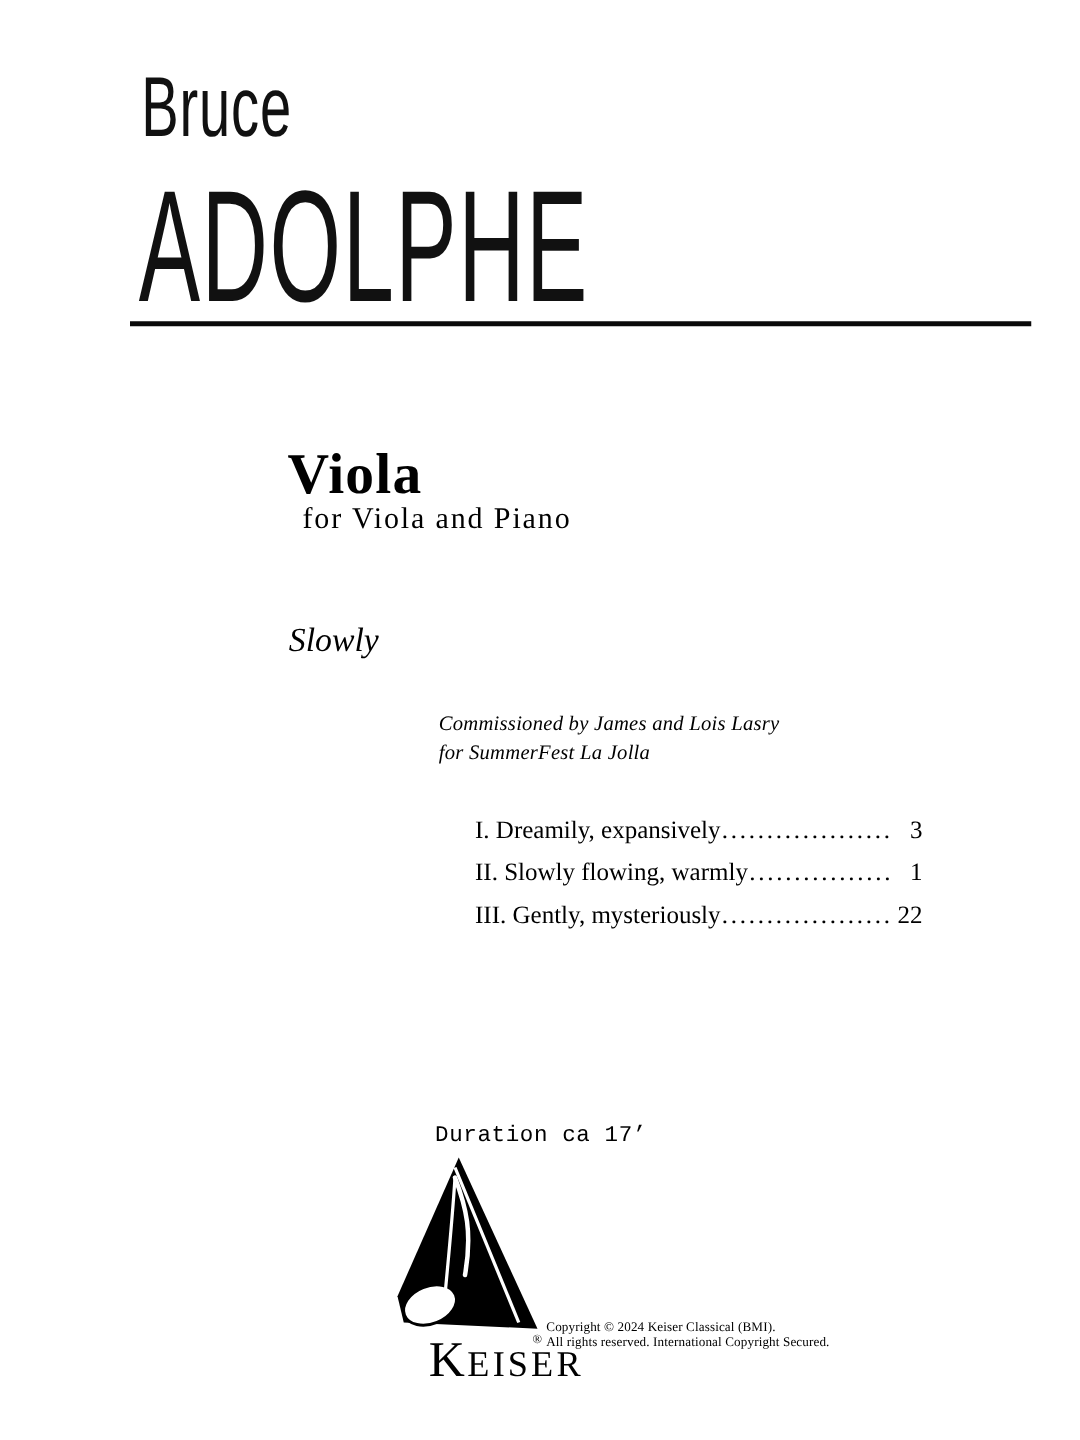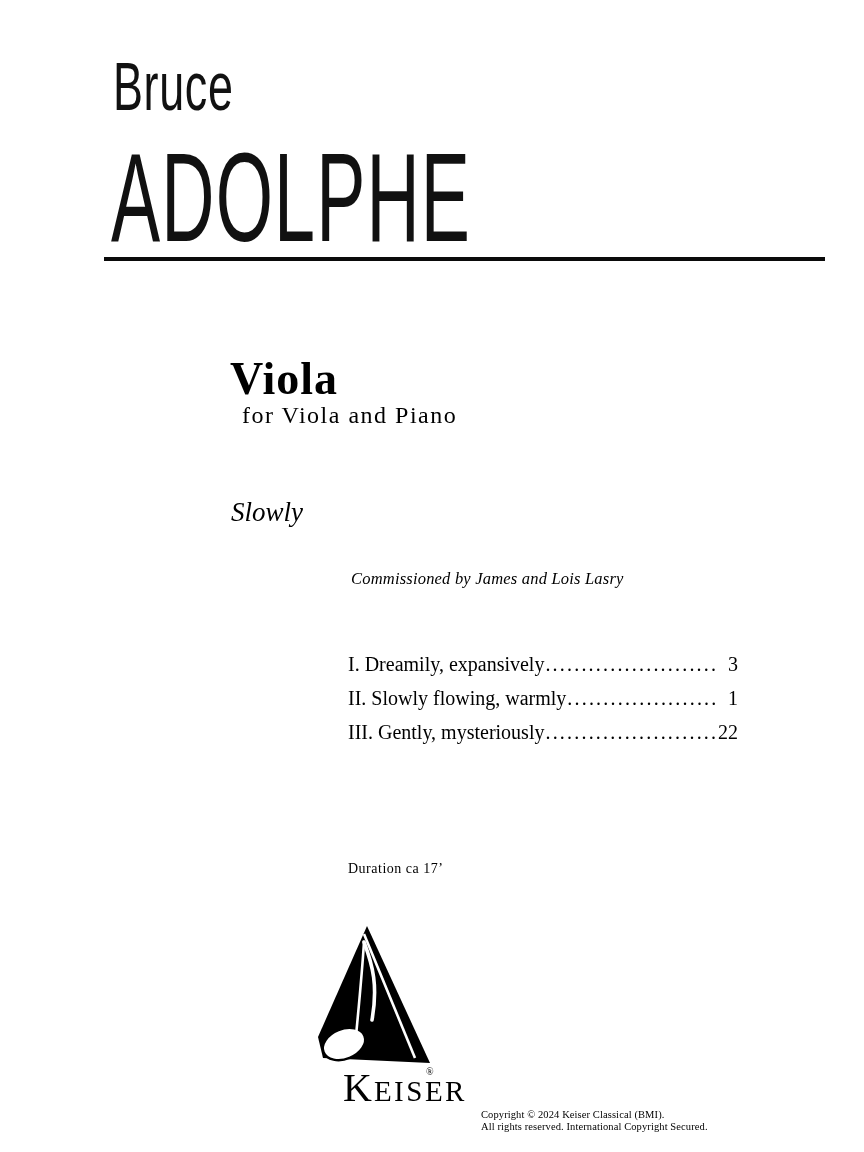--- a/index.html
+++ b/index.html
@@ -58,71 +58,71 @@
 
   .toc {
     left: 348px; top: 653px;
     width: 390px;
     font-size: 20px;
   }
   .toc-row {
     display: flex; align-items: baseline;
     height: 34px;
   }
-  .toc-label { white-space: nowrap; }
+  .toc-label { white-space: nowrap; margin-left: 32px; }
   .toc-dots {
     flex: 1; overflow: hidden;
     white-space: nowrap;
     margin: 0 1px;
   }
   .toc-dots::after {
     content: "....................................................................................";
     letter-spacing: 2.2px;
   }
   .toc-page { white-space: nowrap; text-align: right; min-width: 22px; }
 
   .duration {
-    left: 348px; top: 861px;
-    font-size: 14px; letter-spacing: 0.5px;
+    left: 348px; top: 899px;
+    font-size: 18px; letter-spacing: 0.5px; font-family: Liberation Mono, monospace;
   }
 
   .logo { left: 314px; top: 924px; width: 125px; height: 150px; }
 
   .publisher-name {
     left: 317px; top: 1066px;
     font-size: 29px; line-height: 1.1;
     letter-spacing: 2.5px;
     text-transform: uppercase;
     margin-left: 26px;
   }
   .publisher-name::first-letter { font-size: 40px; letter-spacing: 2px; }
   .publisher-reg {
     left: 426px; top: 1066px;
     font-size: 10px;
   }
   .copyright {
-    left: 437px; top: 1109px;
+    left: 437px; top: 1057px;
     font-size: 10.5px; line-height: 11.5px;
     letter-spacing: 0.1px;
-    margin-left: 44px;
   }
 </style>
 </head>
 <body>
 
 <div class="abs composer-first">Bruce</div>
 <div class="abs composer-last">ADOLPHE</div>
 <div class="abs header-rule"></div>
 
 <div class="abs work-title">Viola</div>
 <div class="abs work-subtitle">for Viola and Piano</div>
 <div class="abs part-name">Slowly</div>
 
 <div class="abs commission">
   <div>Commissioned by James and Lois Lasry</div>
+  <div>for SummerFest La Jolla</div>
 </div>
 
 <div class="abs toc">
   <div class="toc-row">
     <span class="toc-label">I. Dreamily, expansively</span>
     <span class="toc-dots"></span>
     <span class="toc-page">3</span>
   </div>
   <div class="toc-row">
     <span class="toc-label">II. Slowly flowing, warmly</span>

